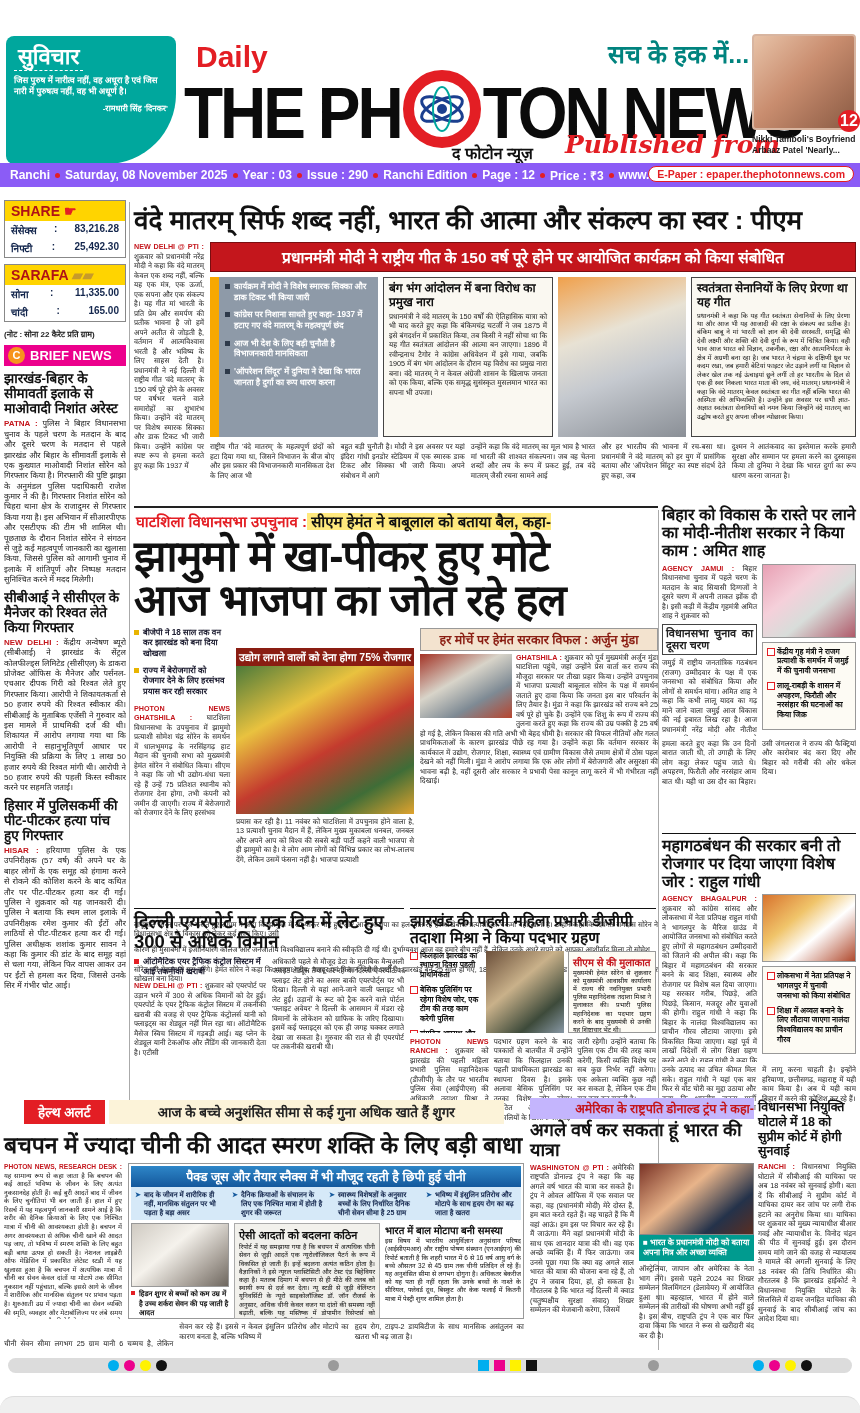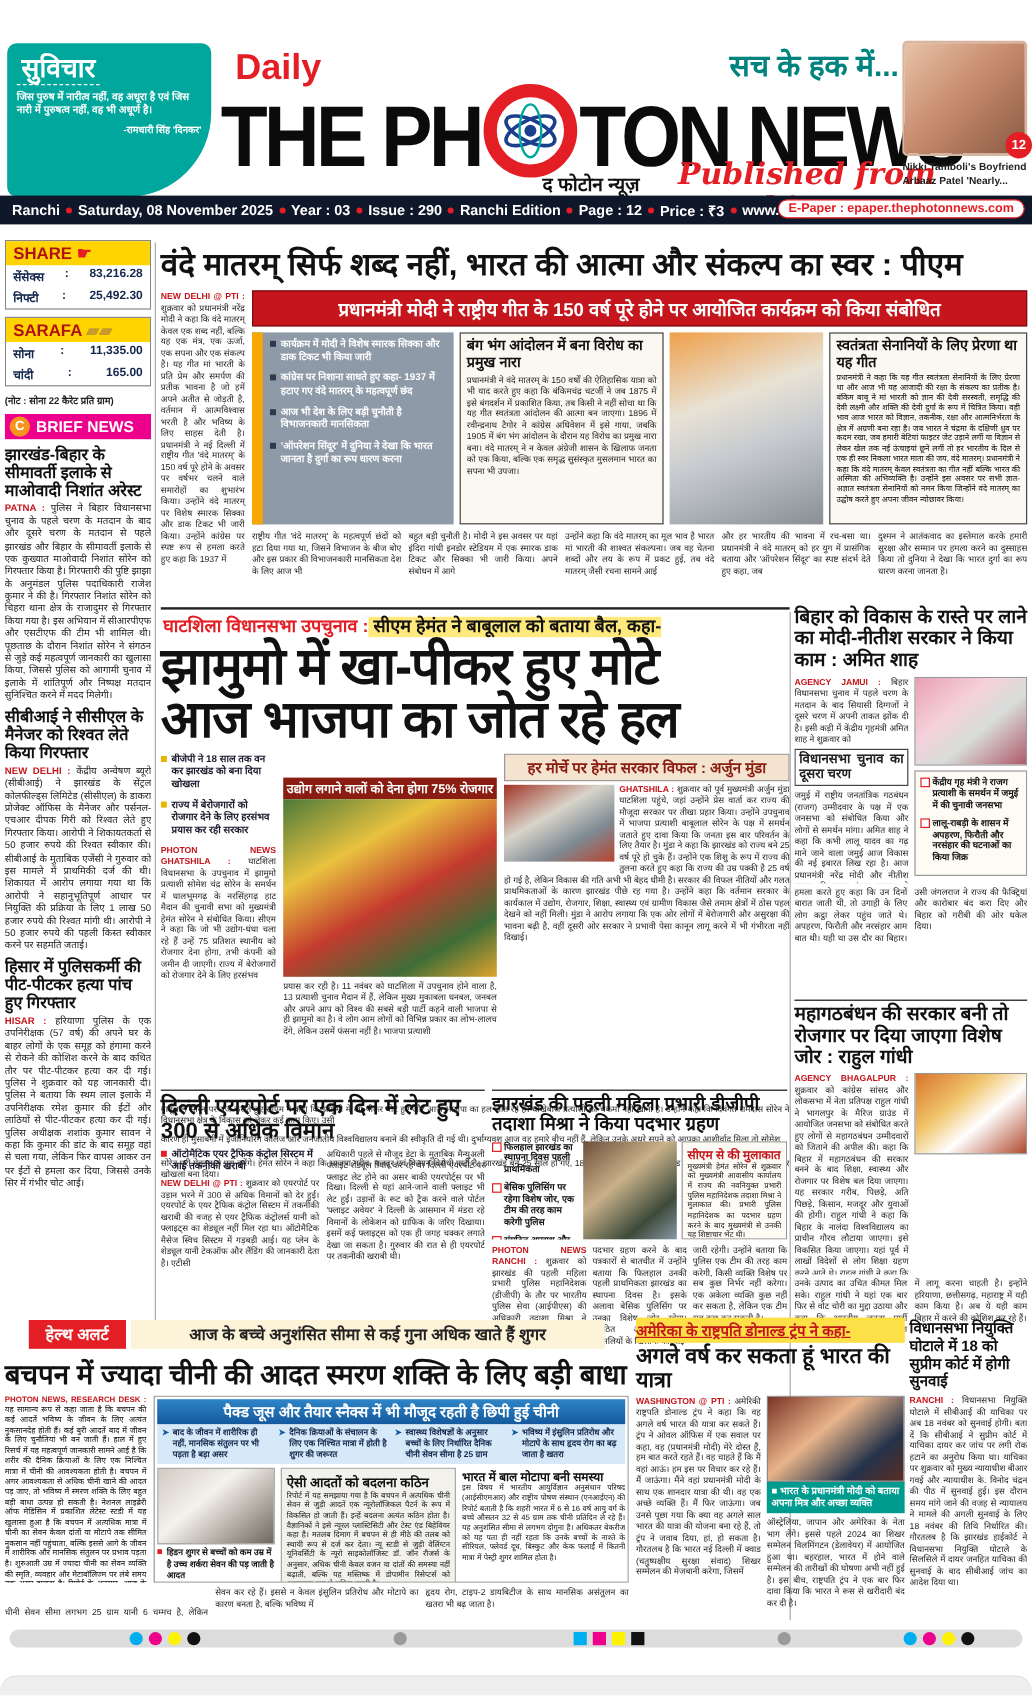--- a/index.html
+++ b/index.html
@@ -23,23 +23,23 @@
   .atom{width:56px;height:56px;border:11px solid #E31E24;border-radius:50%;margin:0 2px;position:relative;background:#fff;}
   .atom svg{position:absolute;left:-4px;top:-4px;}
   .tagline{left:608px;top:36px;font-size:25px;font-weight:bold;color:#00837E;}
   .subname{left:452px;top:142px;font-size:16px;font-weight:bold;color:#111;}
   .published{left:565px;top:130px;font-size:25px;font-weight:bold;color:#E31E24;
              font-family:"DejaVu Serif",serif;font-style:italic;}
   .celeb{left:752px;top:34px;width:104px;}
   .celeb .ph{width:100px;height:92px;border:2px solid #d8b5a0;border-radius:4px;
              background:linear-gradient(135deg,#e8c3a8 0%,#c98d6f 45%,#8a5a43 100%);position:relative;}
   .celeb .pg{position:absolute;right:-6px;bottom:-4px;width:22px;height:22px;border-radius:50%;
-             background:#E31E24;color:#fff;font-size:11px;font-weight:bold;text-align:center;line-height:22px;}
+             background:#E31E24;color:#fff;font-size:16px;font-weight:bold;text-align:center;line-height:22px;}
   .celeb .cap{font-size:8.5px;font-weight:bold;line-height:1.25;margin-top:4px;color:#222;}
-  .infobar{left:0;top:163px;width:860px;height:24px;background:#0f172a;color:#fff;display:flex;
+  .infobar{left:0;top:163px;width:860px;height:24px;background:#8b5cf6;color:#fff;display:flex;
            align-items:center;padding-left:10px;box-sizing:border-box;font-size:12px;font-weight:bold;}
   .infobar .sep{display:inline-block;width:5px;height:5px;background:#E31E24;border-radius:50%;margin:0 5px;}
   .epaper{position:absolute;right:6px;top:3px;background:#fff;border:1.5px solid #E31E24;color:#E31E24;
           border-radius:10px;font-size:10.5px;font-weight:bold;padding:1px 8px;}
   
   .sidebar{left:4px;top:200px;width:122px;height:902px;overflow:hidden;}
   .vrule{border-left:1px solid #aaa;}
   .mbox{border:1px solid #888;margin-bottom:6px;}
   .mbox .hd{background:#FFD400;color:#B01116;font-weight:900;font-size:14px;padding:2px 6px;position:relative;}
   .mbox .row{display:flex;justify-content:space-between;font-size:10px;font-weight:bold;padding:2px 6px;color:#13264d;}
@@ -87,21 +87,21 @@
   .rcol{left:662px;top:506px;width:194px;}
   .r-h{font-size:16px;font-weight:900;line-height:1.12;}
   .inset{border:1px solid #444;background:#fff;font-size:11px;font-weight:900;padding:2px 3px;margin:3px 0;line-height:1.15;}
   .shahph{background:linear-gradient(140deg,#e8a0b4 0%,#f5d0da 35%,#d8ddda 60%,#b05a6a 100%);}
   .rahulph{background:linear-gradient(140deg,#d8732e 0%,#f0c46a 35%,#ffffff 60%,#b04a2e 100%);}
   .bulbox{border:1px solid #999;background:#fdfbf4;padding:4px;margin-top:4px;}
   
   .court{left:758px;top:1100px;width:98px;}
   .court-h{font-size:12.5px;font-weight:900;line-height:1.18;}
   .trump{left:530px;top:1098px;width:224px;}
-  .tkick{background:#fde047;color:#C4161C;font-size:12.5px;font-weight:900;text-align:left;padding:2px 0;text-decoration:underline;}
+  .tkick{background:#c4b5fd;color:#C4161C;font-size:12.5px;font-weight:900;text-align:right;padding:2px 0;}
   .trump-h{font-size:18px;font-weight:900;line-height:1.1;margin:2px 0;}
   .trumpph{background:linear-gradient(140deg,#7a3326 0%,#e8b48a 40%,#24324a 75%,#5a2e22 100%);}
   .tcap{background:#009B8F;color:#fff;font-size:8px;font-weight:bold;padding:3px 4px;line-height:1.3;}
   .health{left:4px;top:1100px;width:520px;}
   .hbadge{background:#E31E24;color:#fff;font-size:13.5px;font-weight:900;padding:3px 14px;}
   .hstrip{background:#FCF3D9;color:#222;font-size:13.5px;font-weight:900;flex:1;text-align:center;padding:3px 0;}
   .health-h{font-size:23px;font-weight:900;margin:4px 0 3px;white-space:nowrap;}
   .bluebar{background:linear-gradient(180deg,#2e86c8,#14589c);color:#fff;font-size:12.5px;font-weight:900;text-align:center;padding:2px 0;}
   .bluebody{background:#D6E9F8;display:flex;padding:3px 4px;gap:6px;}
   .bluebody .it{flex:1;font-size:7px;font-weight:bold;line-height:1.3;position:relative;padding-left:9px;color:#13264d;}
@@ -347,20 +347,26 @@
       <div class="body7 j twocol" style="height:88px;overflow:hidden;margin-top:3px;">हमला करते हुए कहा कि उन दिनों बारात जाती थी, तो उगाही के लिए लोग कट्ठा लेकर पहुंच जाते थे। अपहरण, फिरौती और नरसंहार आम बात थी। यही था उस दौर का बिहार। उसी जंगलराज ने राज्य की फैक्ट्रियां और कारोबार बंद करा दिए और बिहार को गरीबी की ओर धकेल दिया।</div>
     </div>
     <div style="margin-top:6px;border-top:1.5px solid #111;padding-top:3px;">
       <div class="r-h">महागठबंधन की सरकार बनी तो रोजगार पर दिया जाएगा विशेष जोर : राहुल गांधी</div>
       <div style="display:flex;gap:5px;margin-top:4px;height:168px;overflow:hidden;">
         <div style="flex:1;" class="body7 j">
           <span class="dl">AGENCY BHAGALPUR :</span> <span>शुक्रवार को कांग्रेस सांसद और लोकसभा में नेता प्रतिपक्ष राहुल गांधी ने भागलपुर के मैरिज ग्राउंड में आयोजित जनसभा को संबोधित करते हुए लोगों से महागठबंधन उम्मीदवारों को जिताने की अपील की। कहा कि बिहार में महागठबंधन की सरकार बनने के बाद शिक्षा, स्वास्थ्य और रोजगार पर विशेष बल दिया जाएगा। यह सरकार गरीब, पिछड़े, अति पिछड़े, किसान, मजदूर और युवाओं की होगी। राहुल गांधी ने कहा कि बिहार के नालंदा विश्वविद्यालय का प्राचीन गौरव लौटाया जाएगा। इसे विकसित किया जाएगा। यहां पूर्व में लाखों विदेशों से लोग शिक्षा ग्रहण करने आते थे। राहुल गांधी ने कहा कि बिहार के बुनकरों और हुनरमंद किसान के लिए बाजार और अन्य सुविधाएं उपलब्ध कराई जाएंगी, ताकि उनको</span>
         </div>
         <div style="width:94px;">
           <div class="rahulph" style="height:66px;border:1px solid #999;"></div>
+          <div class="bulbox">
+            <div class="chk">
+                <li style="list-style:none;">लोकसभा में नेता प्रतिपक्ष ने भागलपुर में चुनावी जनसभा को किया संबोधित</li>
+            <li style="list-style:none;">शिक्षा में अव्वल बनाने के लिए लौटाया जाएगा नालंदा विश्वविद्यालय का प्राचीन गौरव</li>
+              </div>
+          </div>
         </div>
       </div>
       <div class="body7 j twocol" style="height:78px;overflow:hidden;margin-top:3px;">उनके उत्पाद का उचित कीमत मिल सके। राहुल गांधी ने यहां एक बार फिर से वोट चोरी का मुद्दा उठाया और कहा कि भारतीय जनता पार्टी (भाजपा) वोट चोरी का प्लान पूरे देश में लागू करना चाहती है। इन्होंने हरियाणा, छत्तीसगढ़, महाराष्ट्र में यही काम किया है। अब ये यही काम बिहार में करने की कोशिश कर रहे हैं।</div>
     </div>
   </div>
 
   <div class="abs court">
     <div class="court-h">विधानसभा नियुक्ति घोटाले में 18 को सुप्रीम कोर्ट में होगी सुनवाई</div>
     <div class="body7 j" style="margin-top:3px;height:208px;overflow:hidden;">
       <span class="dl">RANCHI :</span> <span>विधानसभा नियुक्ति घोटाले में सीबीआई की याचिका पर अब 18 नवंबर को सुनवाई होगी। बता दें कि सीबीआई ने सुप्रीम कोर्ट में याचिका दायर कर जांच पर लगी रोक हटाने का अनुरोध किया था। याचिका पर शुक्रवार को मुख्य न्यायाधीश बीआर गवई और न्यायाधीश के. विनोद चंद्रन की पीठ में सुनवाई हुई। इस दौरान समय मांगे जाने की वजह से न्यायालय ने मामले की अगली सुनवाई के लिए 18 नवंबर की तिथि निर्धारित की। गौरतलब है कि झारखंड हाईकोर्ट ने विधानसभा नियुक्ति घोटाले के सिलसिले में दायर जनहित याचिका की सुनवाई के बाद सीबीआई जांच का आदेश दिया था।</span>

